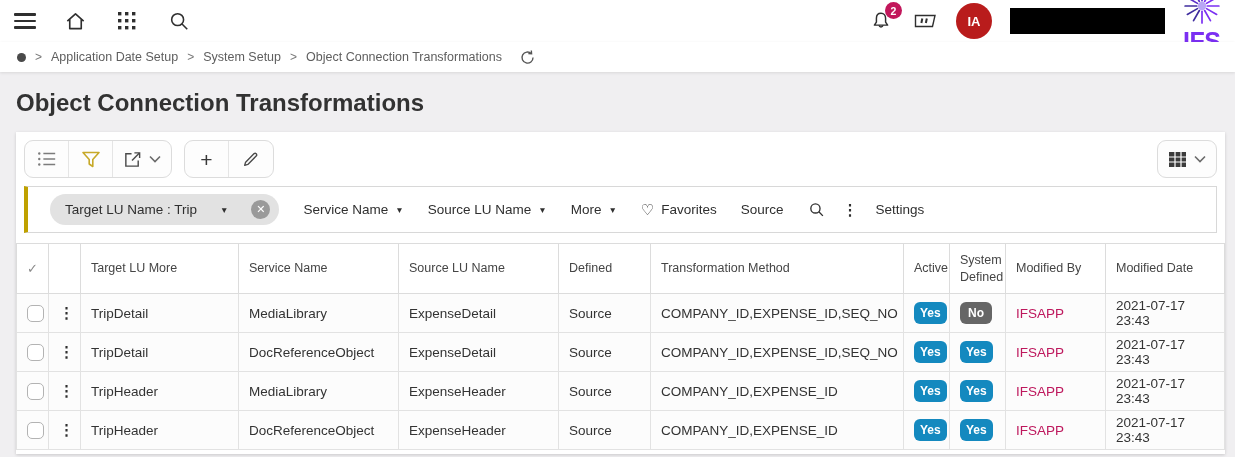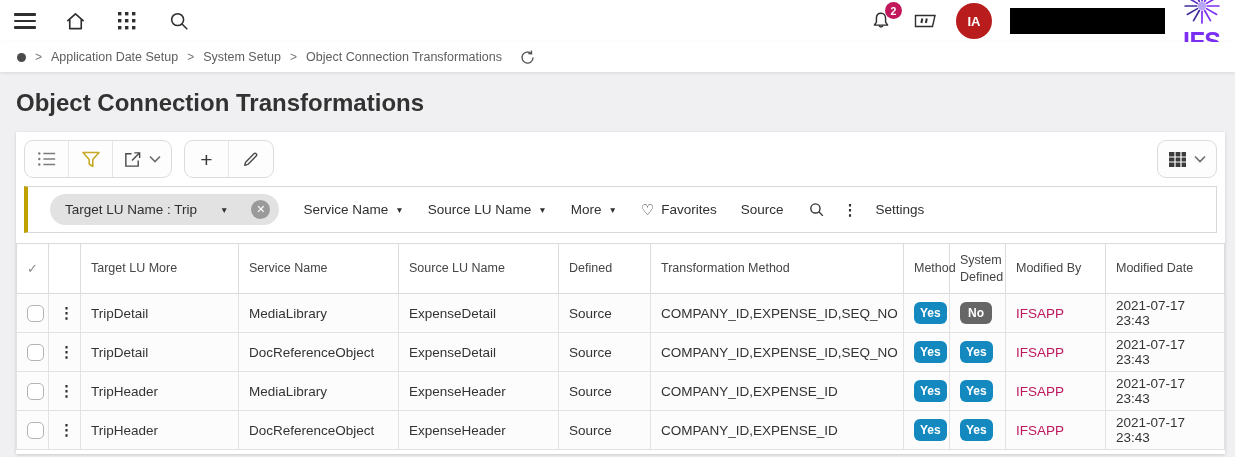--- a/index.html
+++ b/index.html
@@ -271,21 +271,21 @@
     </colgroup>
     <thead>
       <tr>
         <th class="col-center"><span class="hdr-check">✓</span></th>
         <th class="col-center"><span class="kebab-glyph"></span></th>
         <th>Target LU More</th>
         <th>Service Name</th>
         <th>Source LU Name</th>
         <th>Defined</th>
         <th>Transformation Method</th>
-        <th>Method</th>
+        <th>Active</th>
         <th>System Defined</th>
         <th>Modified By</th>
         <th>Modified Date</th>
       </tr>
     </thead>
     <tbody>
       <tr>
         <td class="col-center"><span class="row-check"></span></td>
         <td class="col-center cell-kebab"><span class="kebab-glyph">⋮</span></td>
         <td>TripDetail</td>

